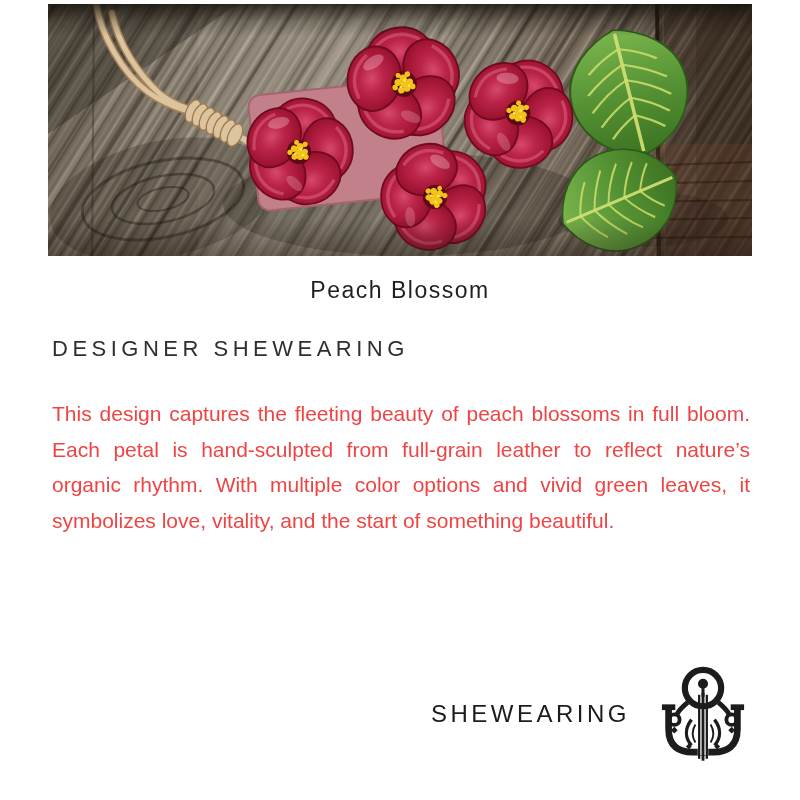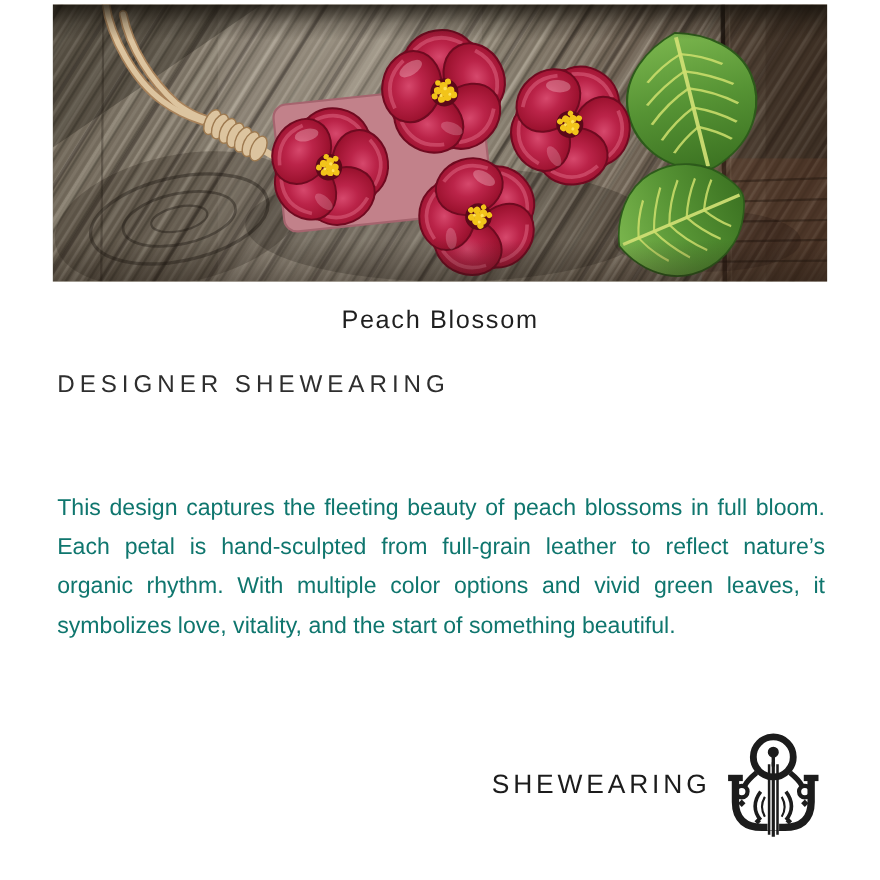--- a/index.html
+++ b/index.html
@@ -43,31 +43,30 @@
     color: #2e2e2e;
   }
   .body-text {
     position: absolute;
     left: 52px;
     top: 396px;
     width: 698px;
     font-size: 21px;
     line-height: 35.5px;
     text-align: justify;
-    color: #0f766e;
-    margin-top: 48px;
+    color: #ef4444;
   }
   .footer {
     position: absolute;
     right: 54px;
     top: 658px;
     height: 108px;
     display: flex;
     align-items: center;
-    gap: 14px;
+    gap: 30px;
   }
   .brand {
     font-size: 24px;
     font-weight: 300;
     letter-spacing: 3.5px;
     color: #1c1c1c;
     transform: translateY(2px);
   }
   .logo svg { display: block; width: 86px; height: 102px; }
 </style>

